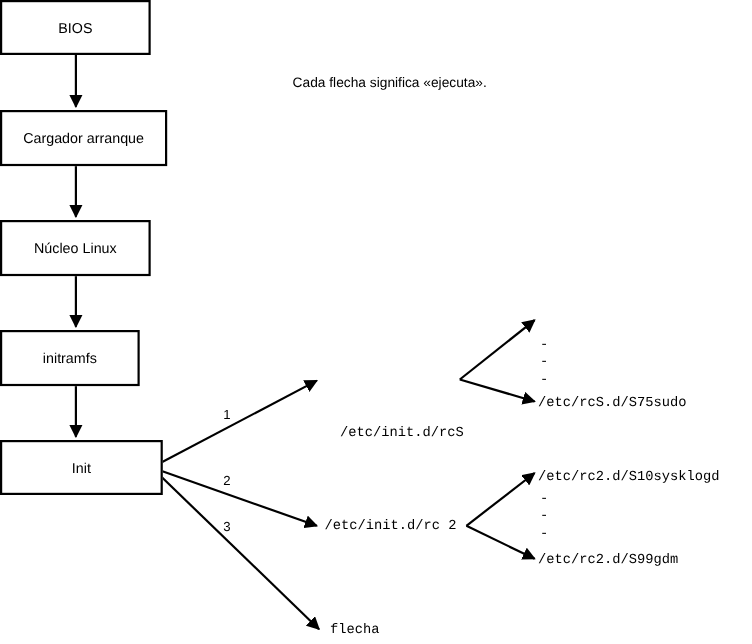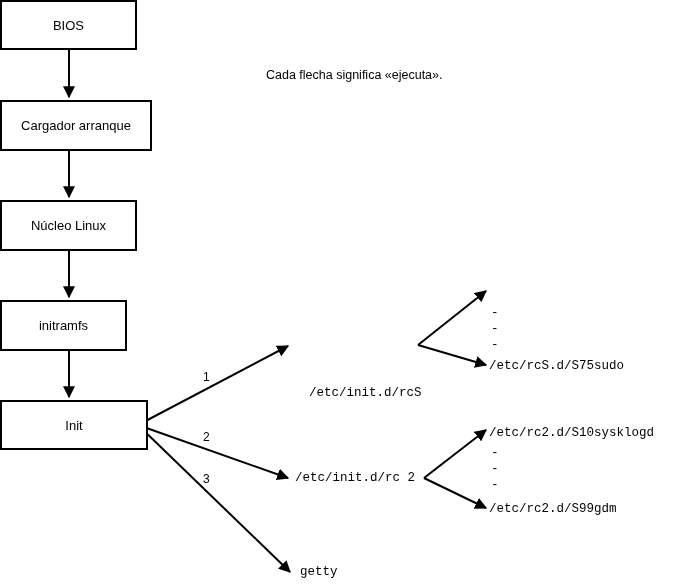--- a/index.html
+++ b/index.html
@@ -134,21 +134,21 @@
   <div class="node-box" style="left:0px; top:400px; width:148px; height:50px;">
     <span>Init</span>
   </div>
 
   <div class="edge-number" style="left:203px; top:371px;">1</div>
   <div class="edge-number" style="left:203px; top:431px;">2</div>
   <div class="edge-number" style="left:203px; top:473px;">3</div>
 
   <div class="mono-label" style="left:309px; top:339px;margin-top:48px;">/etc/init.d/rcS</div>
   <div class="mono-label" style="left:295px; top:472px;text-align:center;">/etc/init.d/rc 2</div>
-  <div class="mono-label" style="left:300px; top:566px;">getty</div>
+  <div class="mono-label" style="left:300px; top:566px;">flecha</div>
 
   <div class="dash-mark" style="left:491px; top:307px;">-</div>
   <div class="dash-mark" style="left:491px; top:323px;">-</div>
   <div class="dash-mark" style="left:491px; top:339px;">-</div>
   <div class="mono-label" style="left:489px; top:360px;">/etc/rcS.d/S75sudo</div>
 
   <div class="mono-label" style="left:489px; top:427px;">/etc/rc2.d/S10sysklogd</div>
   <div class="dash-mark" style="left:491px; top:447px;">-</div>
   <div class="dash-mark" style="left:491px; top:463px;">-</div>
   <div class="dash-mark" style="left:491px; top:479px;">-</div>

